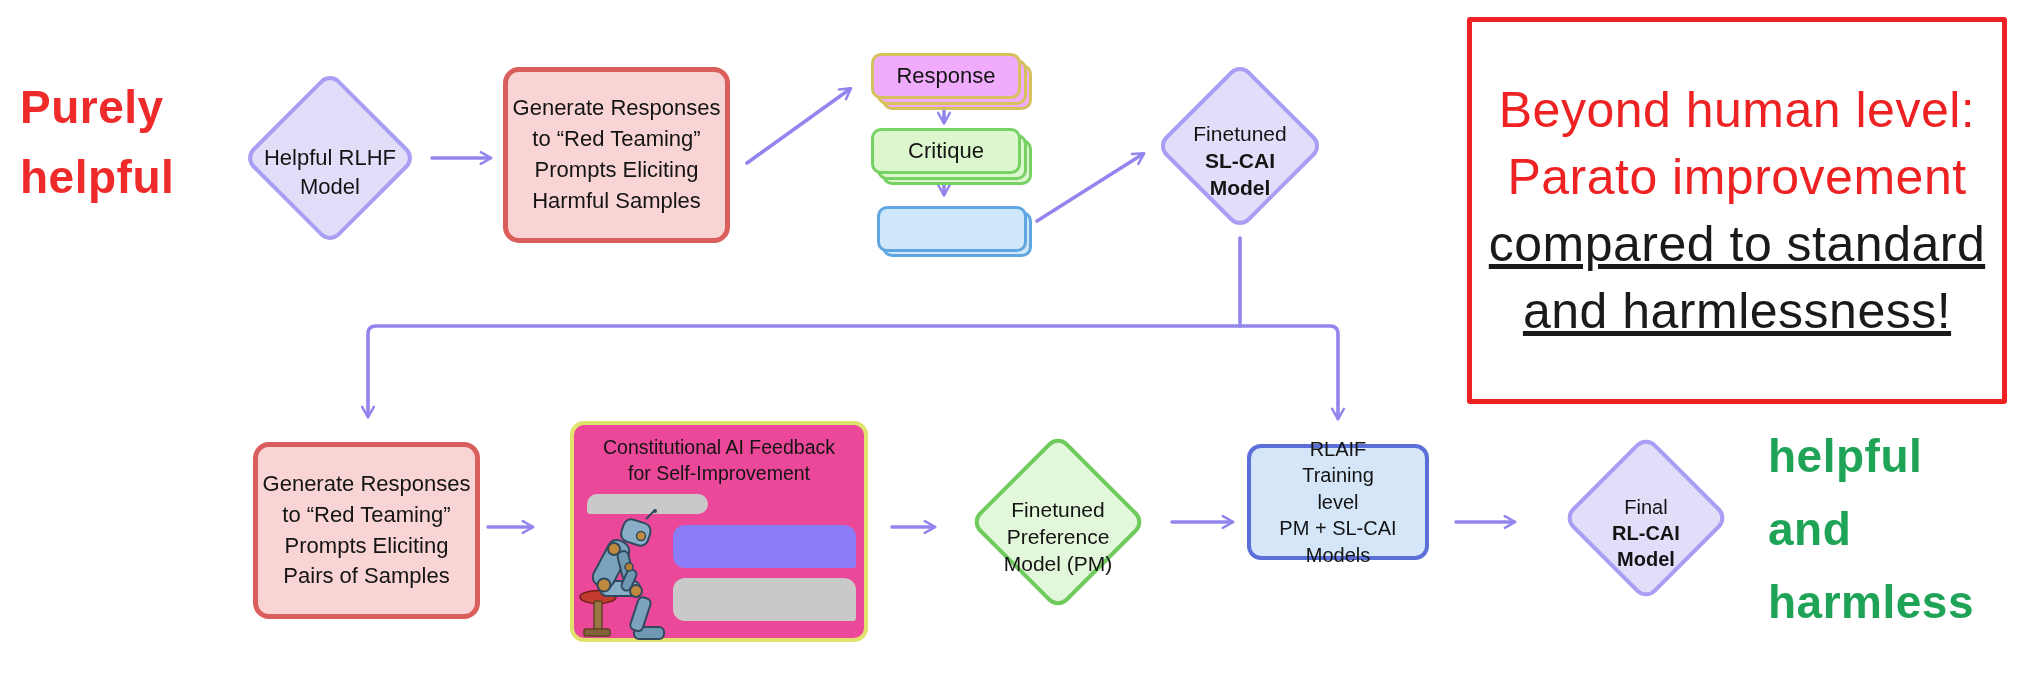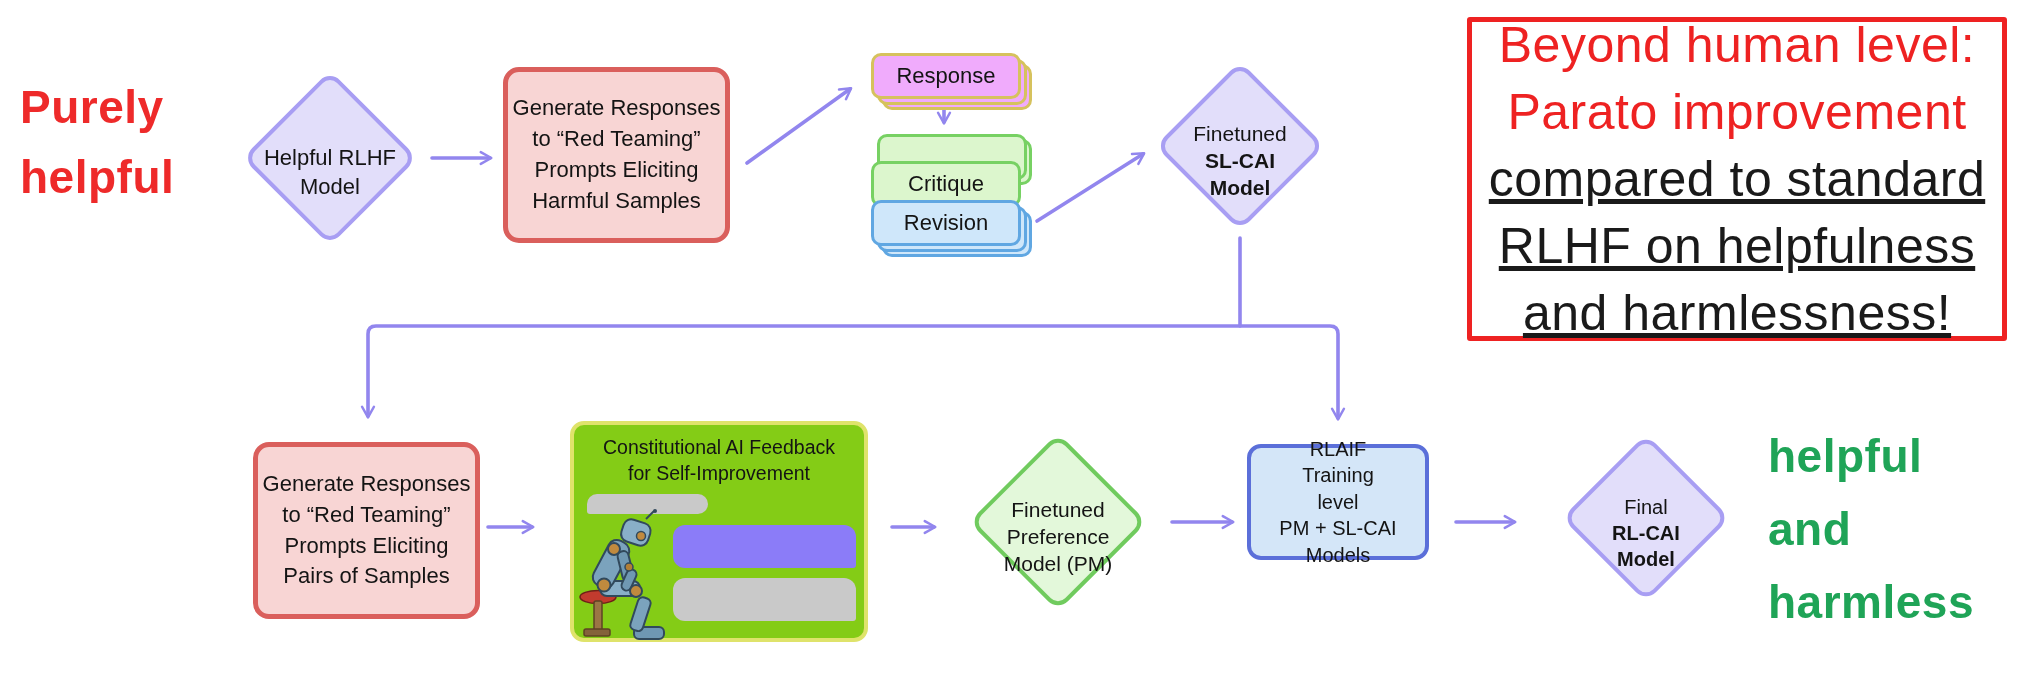--- a/index.html
+++ b/index.html
@@ -38,21 +38,21 @@
     position:absolute;width:150px;height:46px;box-sizing:border-box;
     border-radius:10px;border:3.5px solid;display:flex;align-items:center;justify-content:center;
   }
   .cardstack .label{font-size:22px;color:#141414;}
   .cs-yellow .layer{background:#f0abfc;border-color:#d6c25d;}
   .cs-green  .layer{background:#dcf6cd;border-color:#77d163;}
   .cs-blue   .layer{background:#cfe7fa;border-color:#60a7e2;}
 
   
   .cai-box{
-    position:absolute;box-sizing:border-box;background:#84cc16;
+    position:absolute;box-sizing:border-box;background:#ec4899;
     border:4.5px solid #dfe36b;border-radius:14px;padding-left:48px;
   }
   .cai-title{position:absolute;left:0;right:0;top:9px;text-align:center;
     font-size:19.5px;line-height:1.35;color:#141414;}
   .bubble{position:absolute;}
   .bubble.gray{background:#c9c9c9;}
   .bubble.purple{background:#8b7cf8;}
 
   
   .annot{position:absolute;letter-spacing:0.5px;font-weight:bold;}
@@ -117,46 +117,42 @@
   <div class="cardstack cs-yellow" style="left:871px;top:53px;width:162px;height:58px;">
     <div class="layer" style="left:11px;top:11px;"></div>
     <div class="layer" style="left:5.5px;top:5.5px;"></div>
     <div class="layer" style="left:0;top:0;">
       <span class="label">Response</span>
     </div>
   </div>
   <div class="cardstack cs-green" style="left:871px;top:128px;width:162px;height:58px;">
     <div class="layer" style="left:11px;top:11px;"></div>
     <div class="layer" style="left:5.5px;top:5.5px;"></div>
-    <div class="layer" style="left:0;top:0;margin-top:33px;">
+    <div class="layer" style="left:0;top:0;">
       <span class="label">Critique</span>
     </div>
   </div>
   <div class="cardstack cs-blue" style="left:871px;top:200px;width:162px;height:58px;">
     <div class="layer" style="left:11px;top:11px;"></div>
     <div class="layer" style="left:5.5px;top:5.5px;"></div>
-    <div class="layer" style="left:0;top:0;">
-      <span class="label">Revision</span>
-    </div>
   </div>
 
   <div class="diamond lav" style="left:1155px;top:61px;width:170px;height:170px;">
     <div class="shape" style="width:120px;height:120px;"></div>
     <div class="label">
       <span class="ln">Finetuned</span>
       <span class="ln b">SL-CAI</span>
       <span class="ln b">Model</span>
     </div>
   </div>
 
-  <div class="callout" style="left:1467px;top:17px;width:540px;height:324px;">
+  <div class="callout" style="left:1467px;top:17px;width:540px;height:387px;">
     <span class="red-ln">Beyond human level:</span>
     <span class="red-ln">Parato improvement</span>
     <span class="blk-ln">compared to standard</span>
-    <span class="blk-ln">RLHF on helpfulness</span>
     <span class="blk-ln">and harmlessness!</span>
   </div>
 
   <div class="softbox red-node" style="left:253px;top:442px;width:227px;height:177px;">
     <span class="ln">Generate Responses</span>
     <span class="ln">to “Red Teaming”</span>
     <span class="ln">Prompts Eliciting</span>
     <span class="ln">Pairs of Samples</span>
   </div>
 

